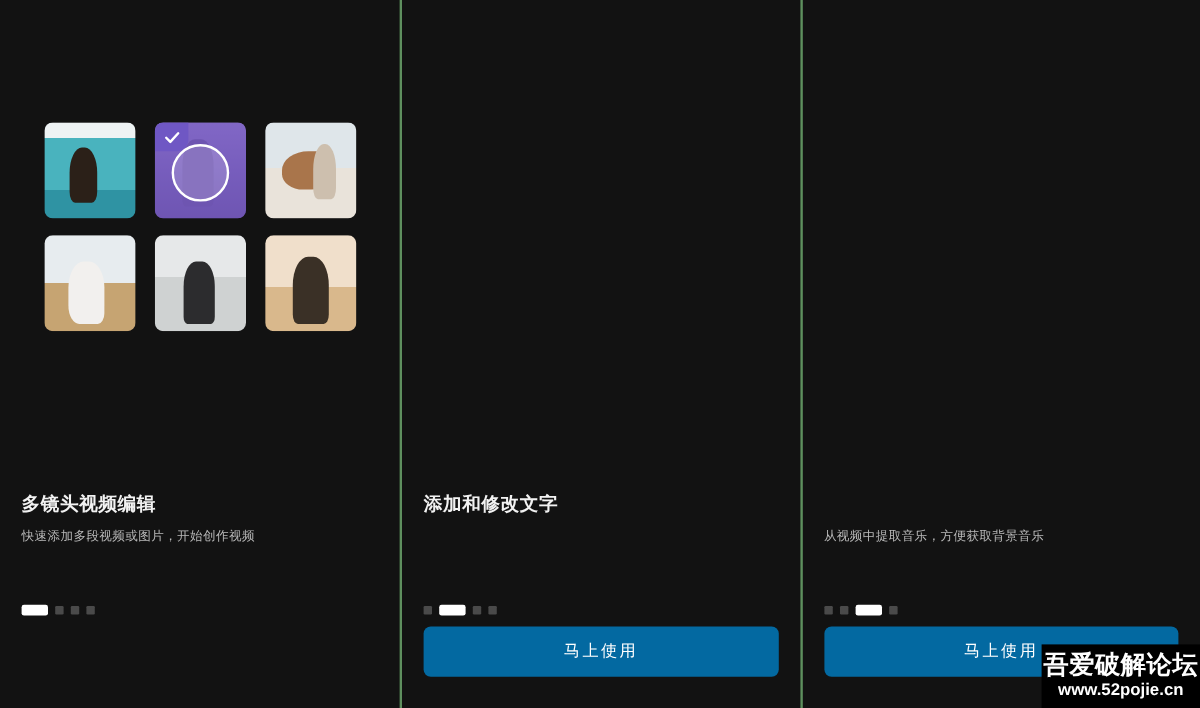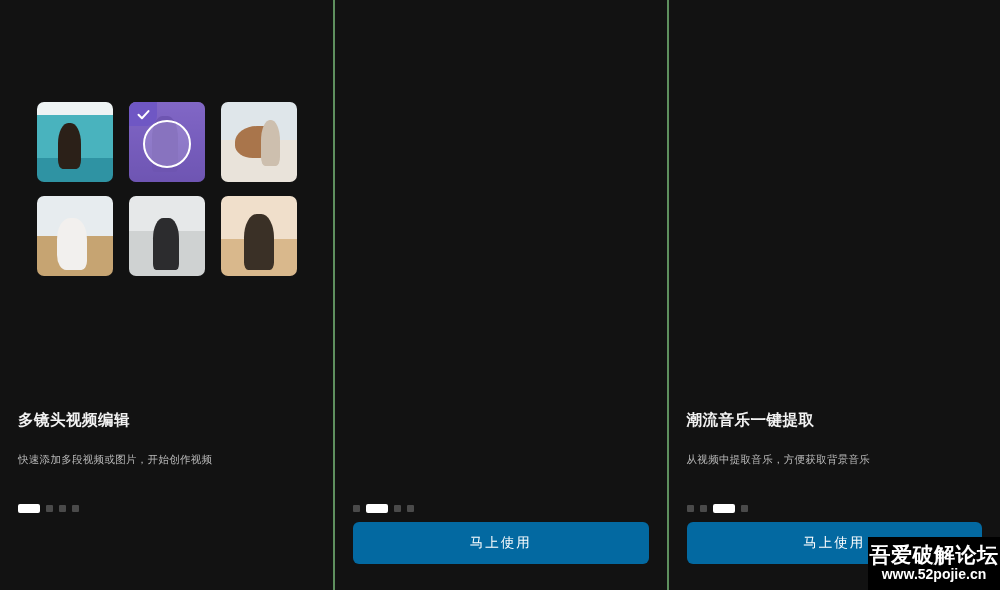--- a/index.html
+++ b/index.html
@@ -12,21 +12,21 @@
   .screen { position: relative; width: 1000px; height: 590px; background: #050505; display: flex; }
 
   .panel { position: relative; width: 388px; height: 590px; background: #121212; overflow: hidden; }
   .panel + .panel { border-left: 2px solid #5e8f5e; }
 
   
   .copy { position: absolute; left: 18px; right: 18px; }
   .copy-title { font-size: 15.5px; font-weight: bold; color: #f2f2f2; letter-spacing: .5px; }
   .copy-sub { font-size: 10.5px; color: #b9b9b9; letter-spacing: .3px; margin-top: 14px; }
   .p-title { top: 410px; }
-  .p-sub   { top: 439px; }
+  .p-sub   { top: 426px; }
 
   .dots { position: absolute; left: 18px; top: 504px; display: flex; align-items: center; gap: 6px; }
   .dot { width: 7px; height: 7px; background: #4a4a4a; border-radius: 1px; }
   .dot.active { width: 22px; height: 9px; background: #ffffff; border-radius: 2px; }
 
   .cta {
     position: absolute; left: 18px; right: 18px; top: 522px; height: 42px;
     background: #0369a1; border: none; border-radius: 6px;
     color: #fff; font-size: 13.5px; font-weight: normal; letter-spacing: 2px;
     display: flex; align-items: center; justify-content: center;
@@ -134,36 +134,36 @@
     <div class="dots">
       <span class="dot active"></span>
       <span class="dot"></span>
       <span class="dot"></span>
       <span class="dot"></span>
     </div>
   </div>
 
   <div class="panel">
 
+    <div class="copy p-title">
+      <div class="copy-title">添加和修改文字</div>
+    </div>
 
     <div class="dots">
       <span class="dot"></span>
       <span class="dot active"></span>
       <span class="dot"></span>
       <span class="dot"></span>
     </div>
 
     <button class="cta">马上使用</button>
   </div>
 
   <div class="panel">
 
-    <div class="copy p-title">
-      <div class="copy-title">潮流音乐一键提取</div>
-    </div>
     <div class="copy p-sub">
       <div class="copy-sub">从视频中提取音乐，方便获取背景音乐</div>
     </div>
 
     <div class="dots">
       <span class="dot"></span>
       <span class="dot"></span>
       <span class="dot active"></span>
       <span class="dot"></span>
     </div>

